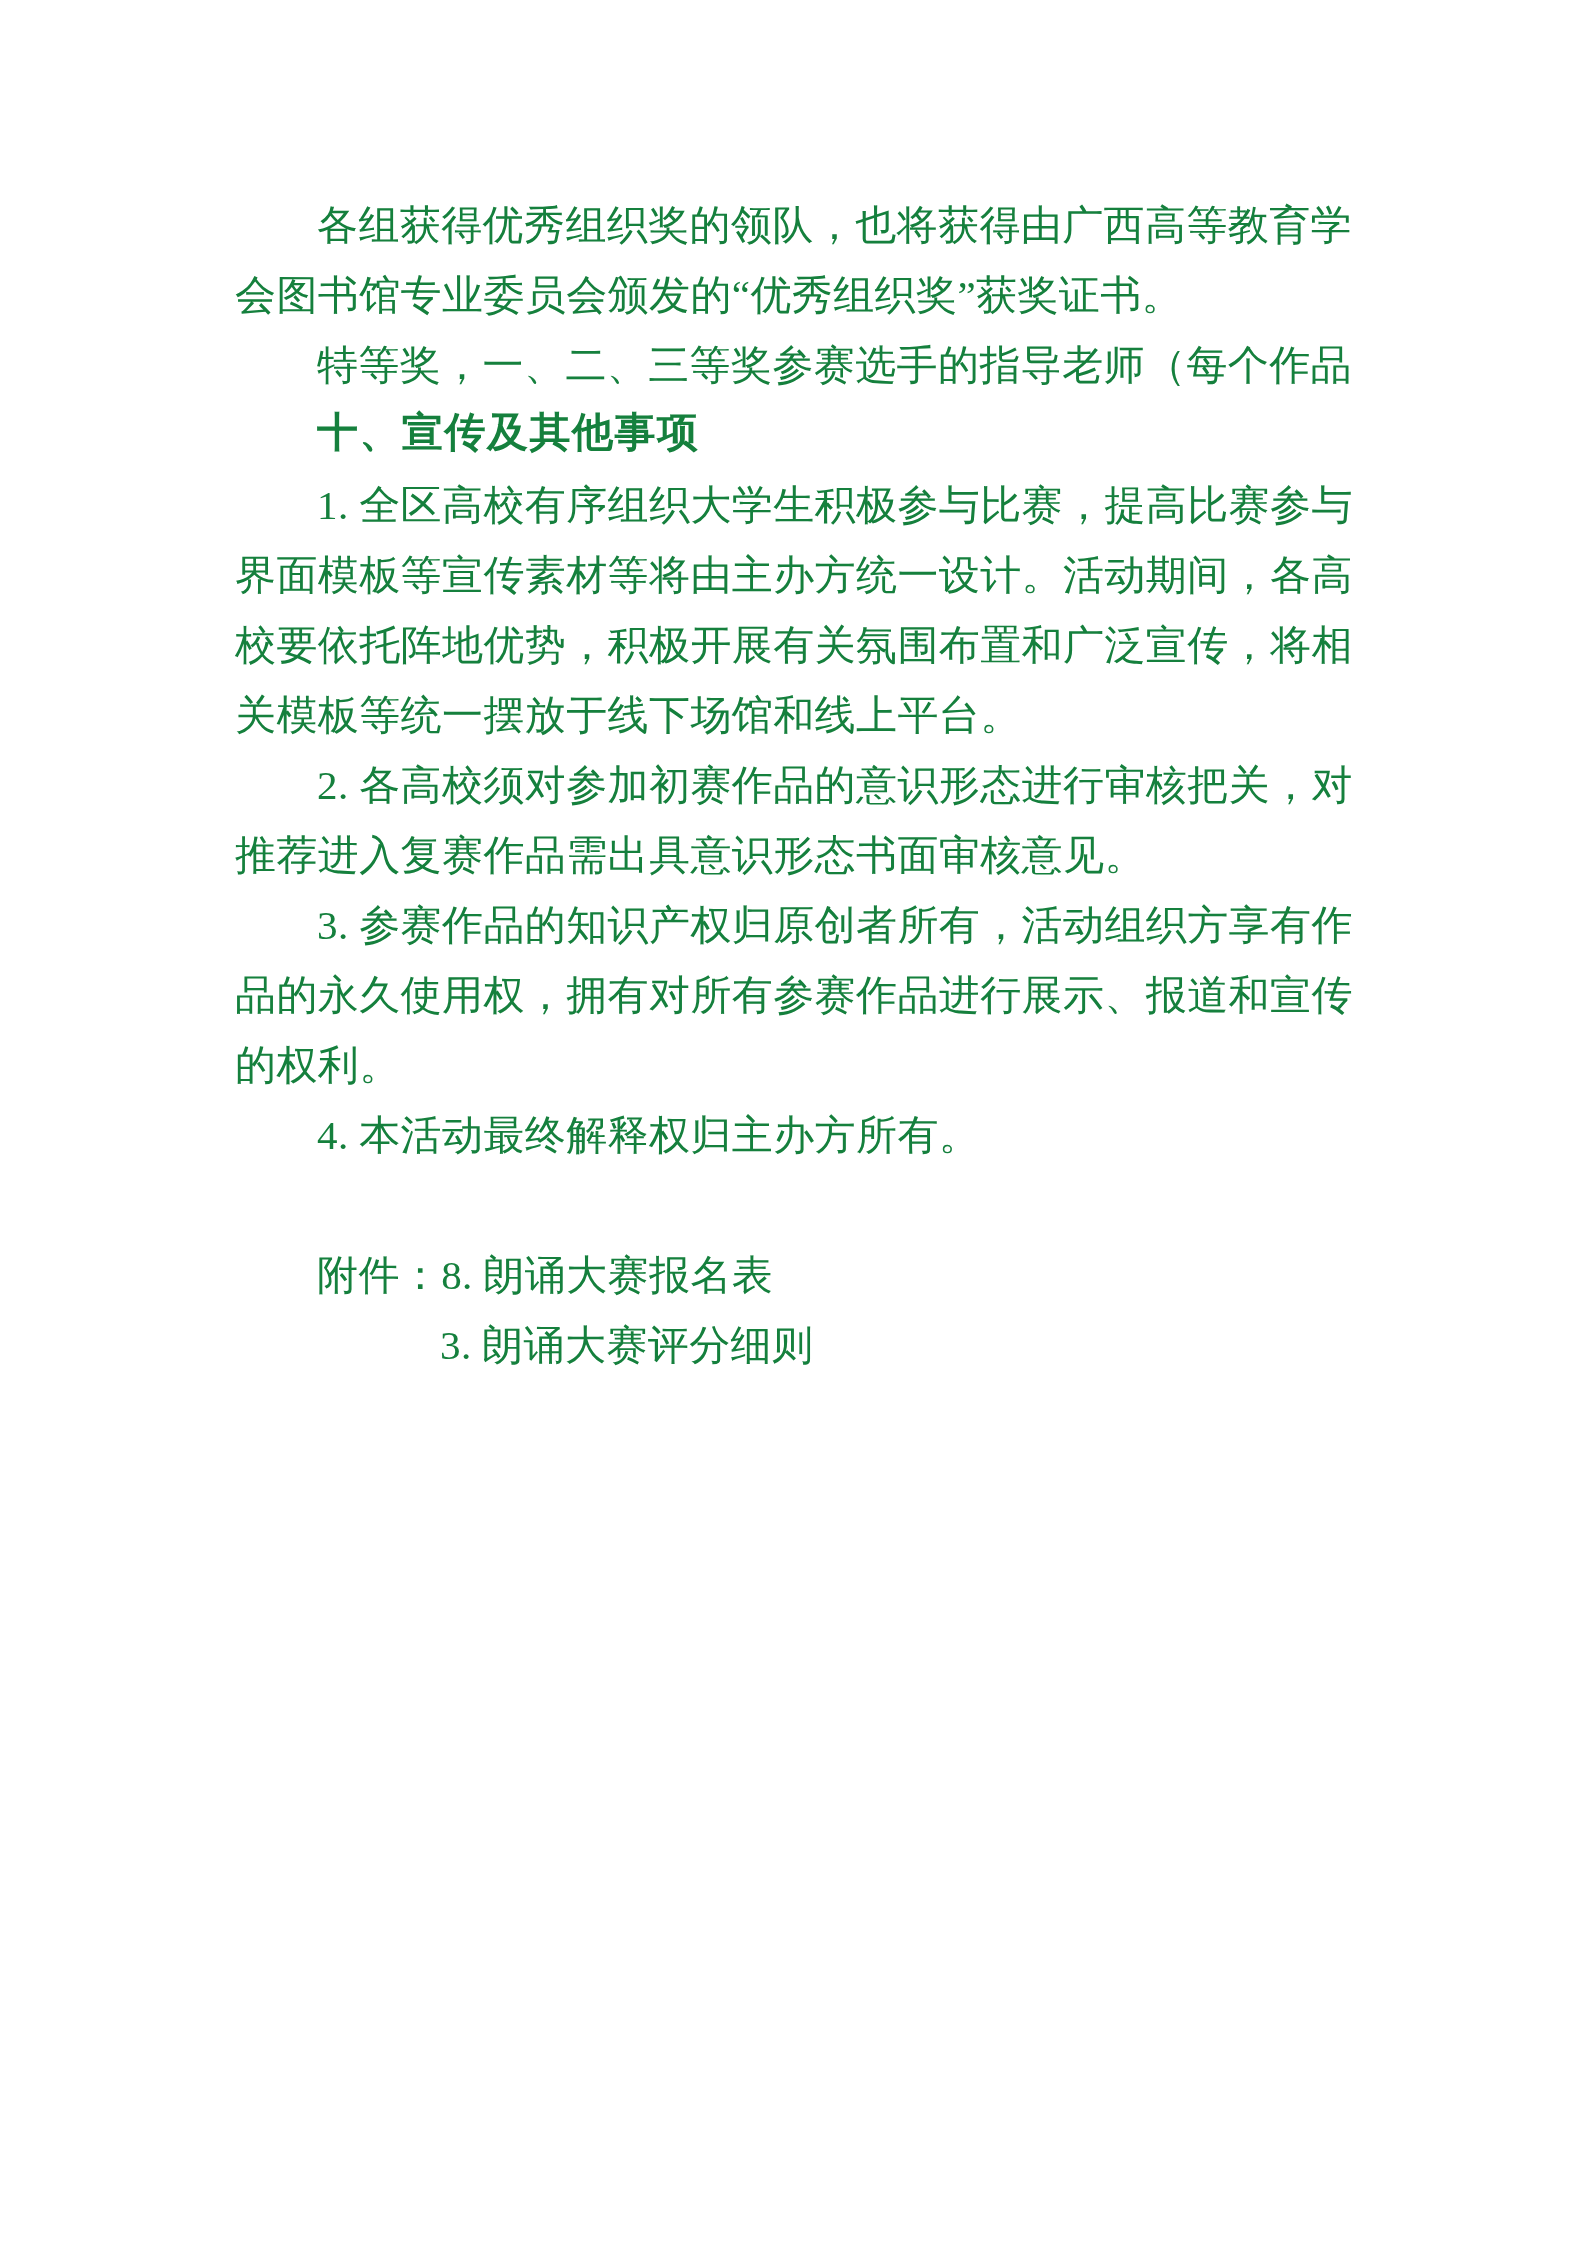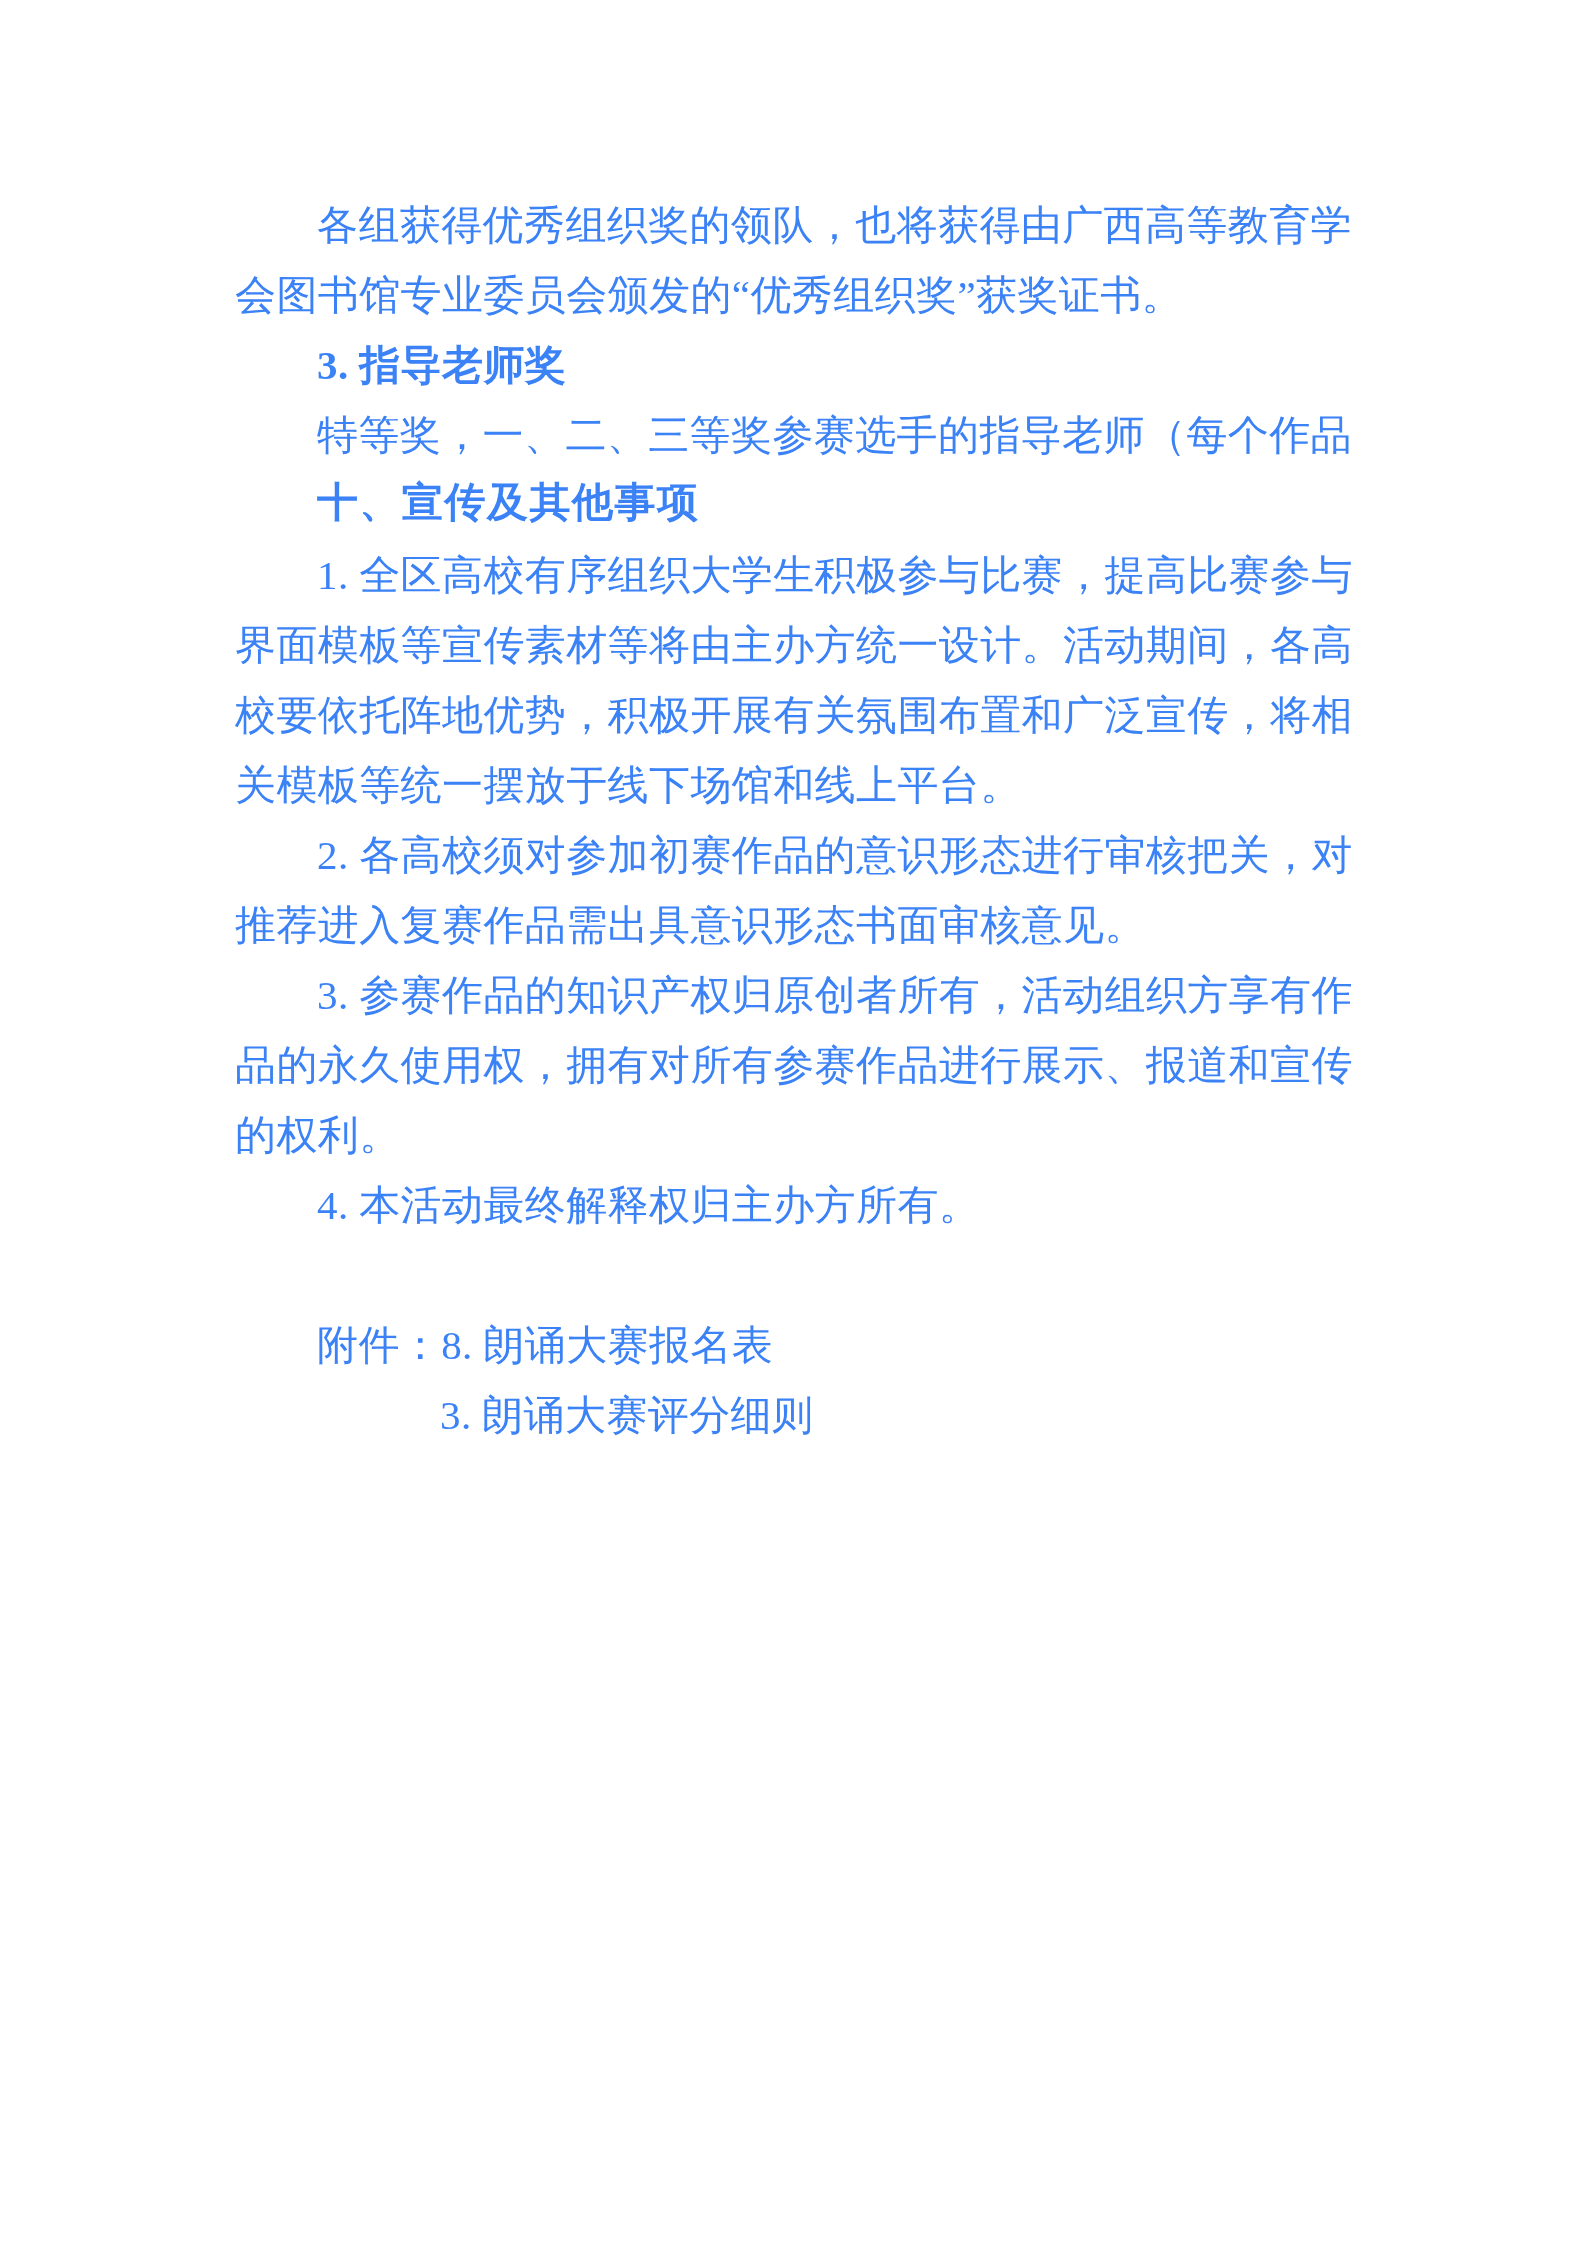--- a/index.html
+++ b/index.html
@@ -1,21 +1,21 @@
 <!DOCTYPE html>
 <html><head>
 <meta charset="utf-8">
 <style>
   html, body { margin: 0; padding: 0; background: #ffffff; }
   .page {
     position: relative;
     width: 1587px;
     height: 2020px;
     background: #ffffff;
-    color: #3b82f6;
+    color: #15803d;
     font-family: "Liberation Serif", "DejaVu Serif", serif;
     overflow: hidden;
   }
   .doc-body {
     position: absolute;
     left: 235px;
     top: 190px;
     width: 1120px;
   }
   .line {
@@ -49,21 +49,20 @@
     line-height: 32px;
   }
 </style>
 </head>
 <body>
 
 <div class="page">
   <div class="doc-body">
     <div class="line indent">各组获得优秀组织奖的领队，也将获得由广西高等教育学</div>
     <div class="line">会图书馆专业委员会颁发的“优秀组织奖”获奖证书。</div>
-    <div class="line indent heading-serif">3. 指导老师奖</div>
     <div class="line indent">特等奖，一、二、三等奖参赛选手的指导老师（每个作品</div>
     <div class="line indent heading-sans">十、宣传及其他事项</div>
     <div class="line indent">1. 全区高校有序组织大学生积极参与比赛，提高比赛参与</div>
     <div class="line">界面模板等宣传素材等将由主办方统一设计。活动期间，各高</div>
     <div class="line">校要依托阵地优势，积极开展有关氛围布置和广泛宣传，将相</div>
     <div class="line">关模板等统一摆放于线下场馆和线上平台。</div>
     <div class="line indent">2. 各高校须对参加初赛作品的意识形态进行审核把关，对</div>
     <div class="line">推荐进入复赛作品需出具意识形态书面审核意见。</div>
     <div class="line indent">3. 参赛作品的知识产权归原创者所有，活动组织方享有作</div>
     <div class="line">品的永久使用权，拥有对所有参赛作品进行展示、报道和宣传</div>

